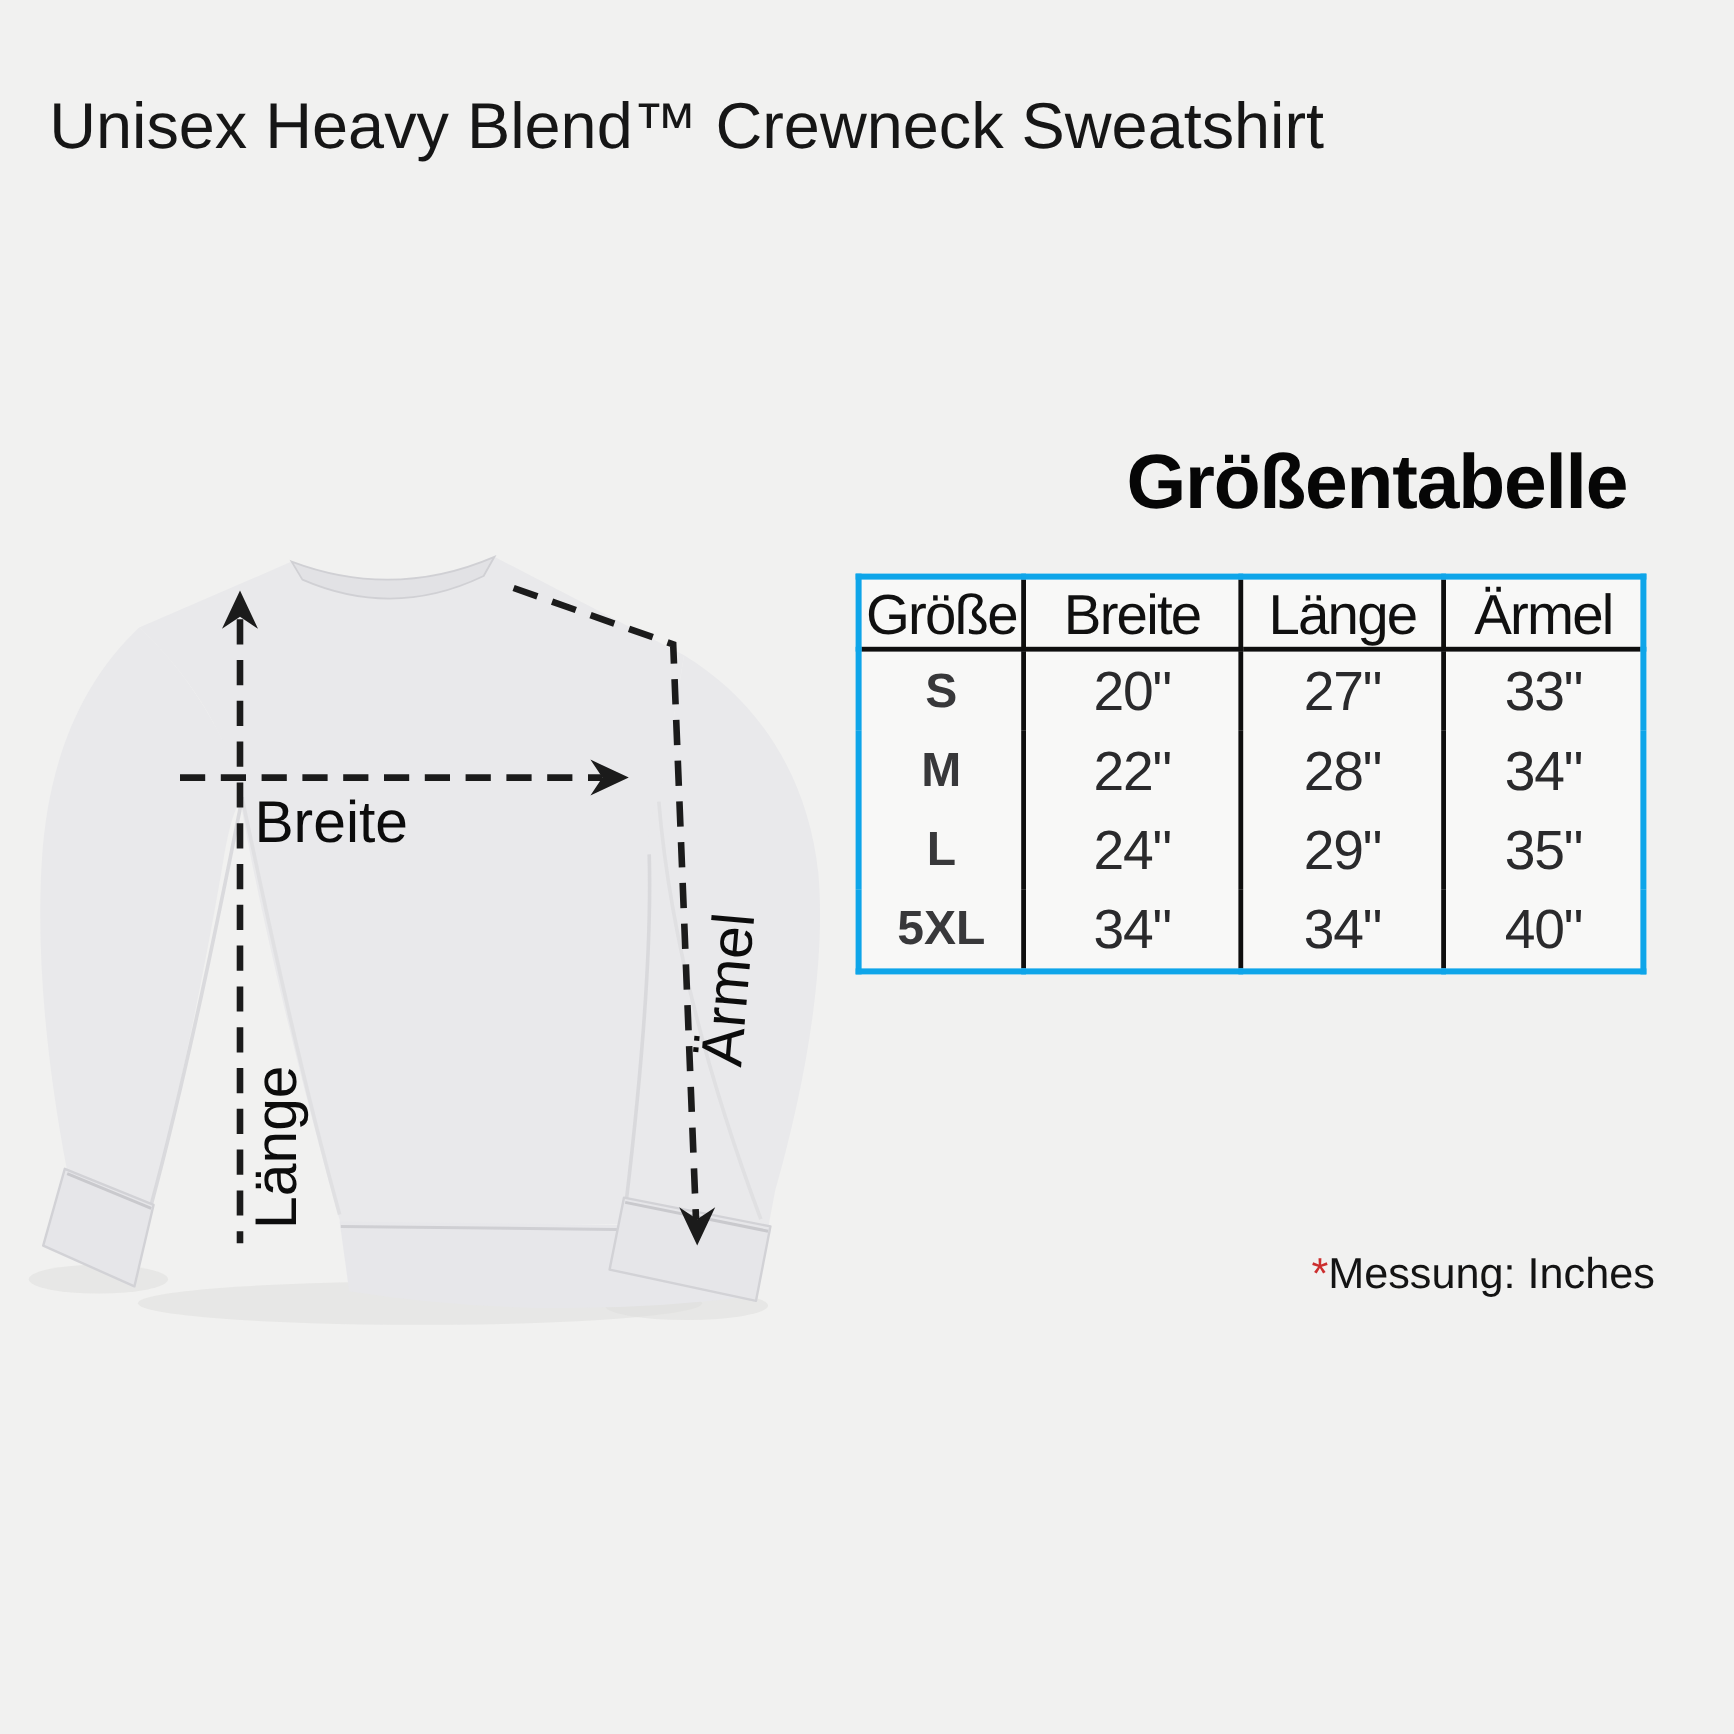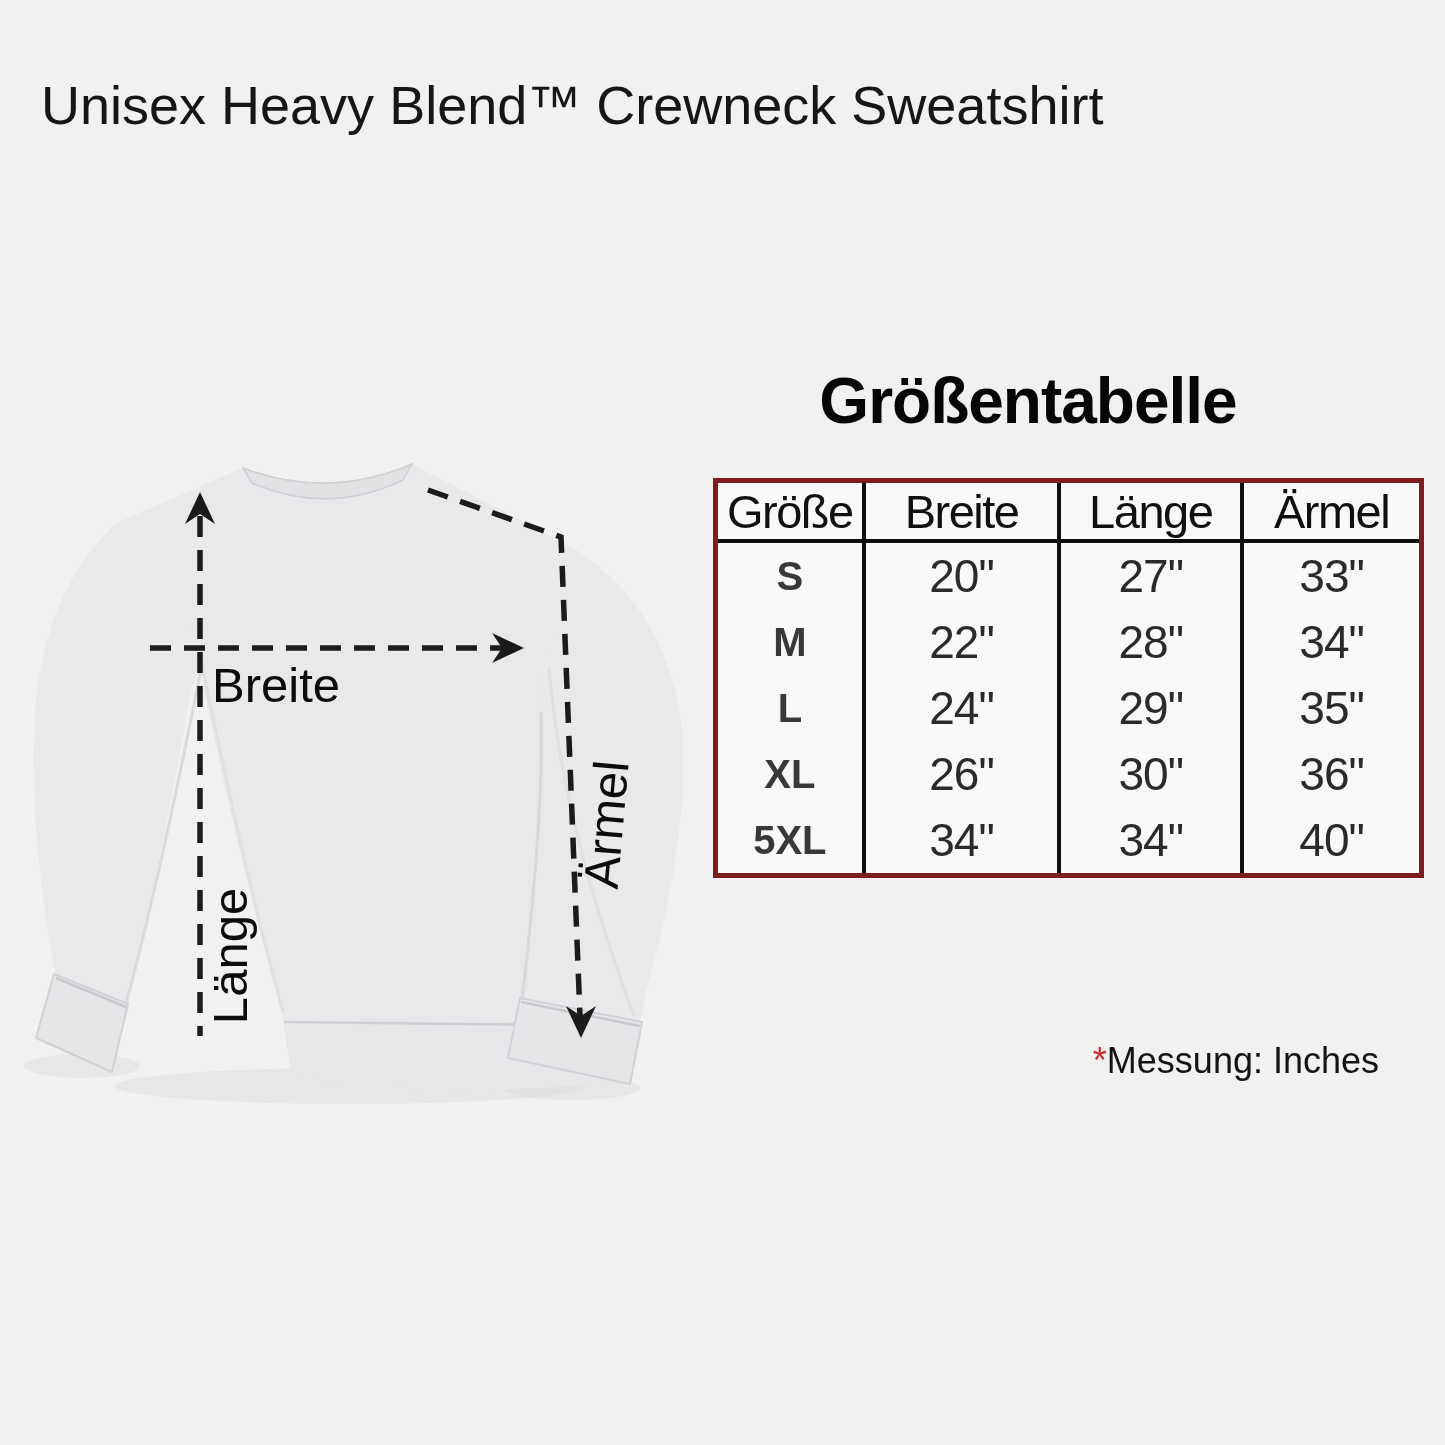--- a/index.html
+++ b/index.html
@@ -22,35 +22,35 @@
     letter-spacing: 0px;
     padding-left: 41px;
   }
 
   .diagram-svg { position: absolute; left: 0; top: 420px; width: 700px; height: 710px; }
   .diagram-svg text { font-family: "Liberation Sans", sans-serif; fill: #0c0c0c; }
 
   .chart-title {
     position: absolute;
     left: 700px; top: 364px; width: 656px;
-    text-align: center;
+    text-align: right;
     font-size: 64px;
     font-weight: 800;
     letter-spacing: -1px;
     color: #060606;
   }
 
   table.size-table {
     position: absolute;
     left: 713px; top: 478px;
-    width: 711px;
+    width: 659px;
     border-collapse: collapse;
     table-layout: fixed;
     background: #f8f8f7;
-    border: 5px solid #7f1d1d;
+    border: 5px solid #0ea5e9;
   }
   .size-table th, .size-table td {
     border-right: 4px solid #0e0e0e;
     text-align: center;
     vertical-align: middle;
     padding: 0;
   }
   .size-table th:last-child, .size-table td:last-child { border-right: none; }
   .size-table thead th {
     border-bottom: 4px solid #0e0e0e;
@@ -183,26 +183,20 @@
         <td>28"</td>
         <td>34"</td>
       </tr>
       <tr>
         <td class="size-cell">L</td>
         <td>24"</td>
         <td>29"</td>
         <td>35"</td>
       </tr>
       <tr>
-        <td class="size-cell">XL</td>
-        <td>26"</td>
-        <td>30"</td>
-        <td>36"</td>
-      </tr>
-      <tr>
         <td class="size-cell">5XL</td>
         <td>34"</td>
         <td>34"</td>
         <td>40"</td>
       </tr>
     </tbody>
   </table>
 
   <div class="footnote">
     <span class="star">*</span><span>Messung: Inches</span>

